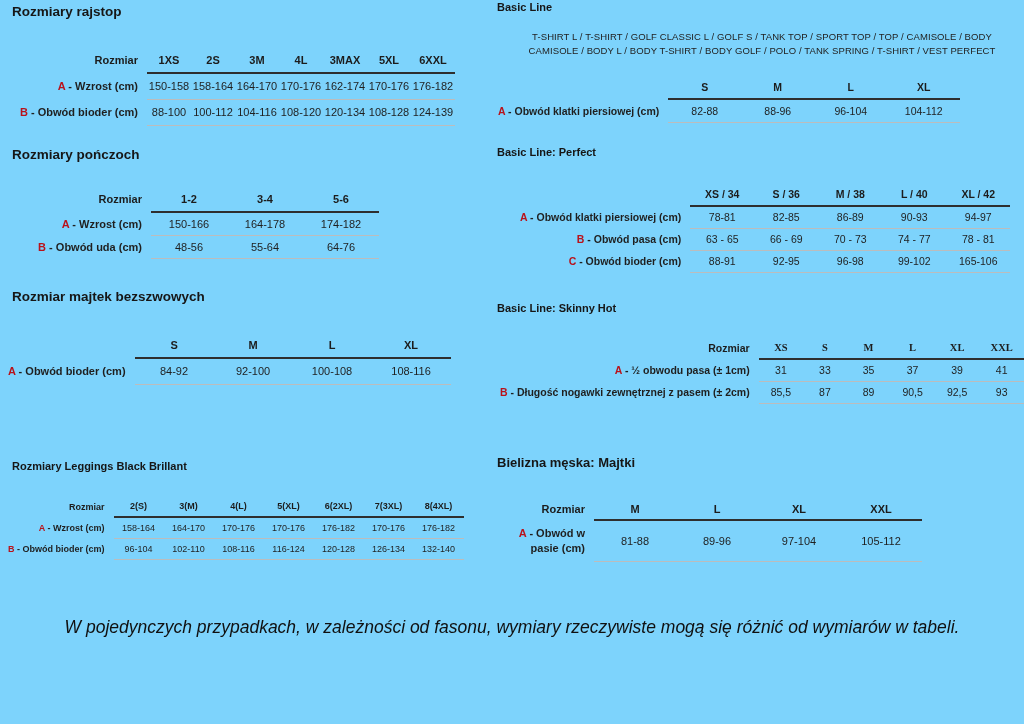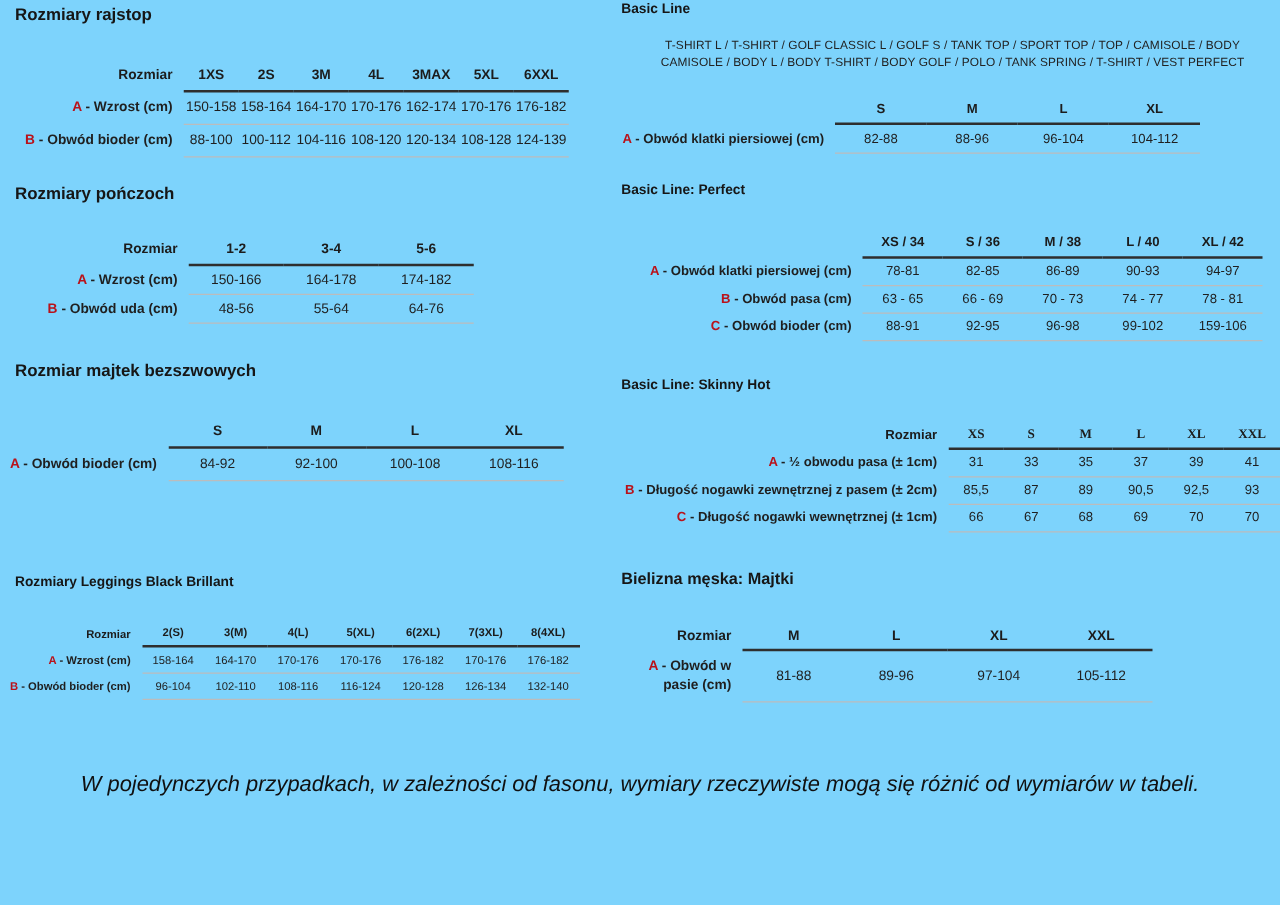--- a/index.html
+++ b/index.html
@@ -271,21 +271,21 @@
           <td>70 - 73</td>
           <td>74 - 77</td>
           <td>78 - 81</td>
         </tr>
         <tr>
           <th class="label-cell"><span class="label-inner"><span class="red">C</span> - Obwód bioder (cm)</span></th>
           <td>88-91</td>
           <td>92-95</td>
           <td>96-98</td>
           <td>99-102</td>
-          <td>159-106</td>
+          <td>165-106</td>
         </tr>
       </tbody>
     </table>
 
   <div class="title t-skinny-title">Basic Line: Skinny Hot</div>
   <table class="size" id="t-skinny">
       <thead>
         <tr>
           <th class="label-cell"><span class="label-inner">Rozmiar</span></th>
           <th class="size-cell">XS</th>
@@ -308,29 +308,20 @@
         </tr>
         <tr>
           <th class="label-cell"><span class="label-inner"><span class="red">B</span> - Długość nogawki zewnętrznej z pasem (± 2cm)</span></th>
           <td>85,5</td>
           <td>87</td>
           <td>89</td>
           <td>90,5</td>
           <td>92,5</td>
           <td>93</td>
         </tr>
-        <tr>
-          <th class="label-cell"><span class="label-inner"><span class="red">C</span> - Długość nogawki wewnętrznej (± 1cm)</span></th>
-          <td>66</td>
-          <td>67</td>
-          <td>68</td>
-          <td>69</td>
-          <td>70</td>
-          <td>70</td>
-        </tr>
       </tbody>
     </table>
 
   <div class="title t-majtki-title">Bielizna męska: Majtki</div>
   <table class="size" id="t-majtki">
       <thead>
         <tr>
           <th class="label-cell"><span class="label-inner">Rozmiar</span></th>
           <th class="size-cell">M</th>
           <th class="size-cell">L</th>

